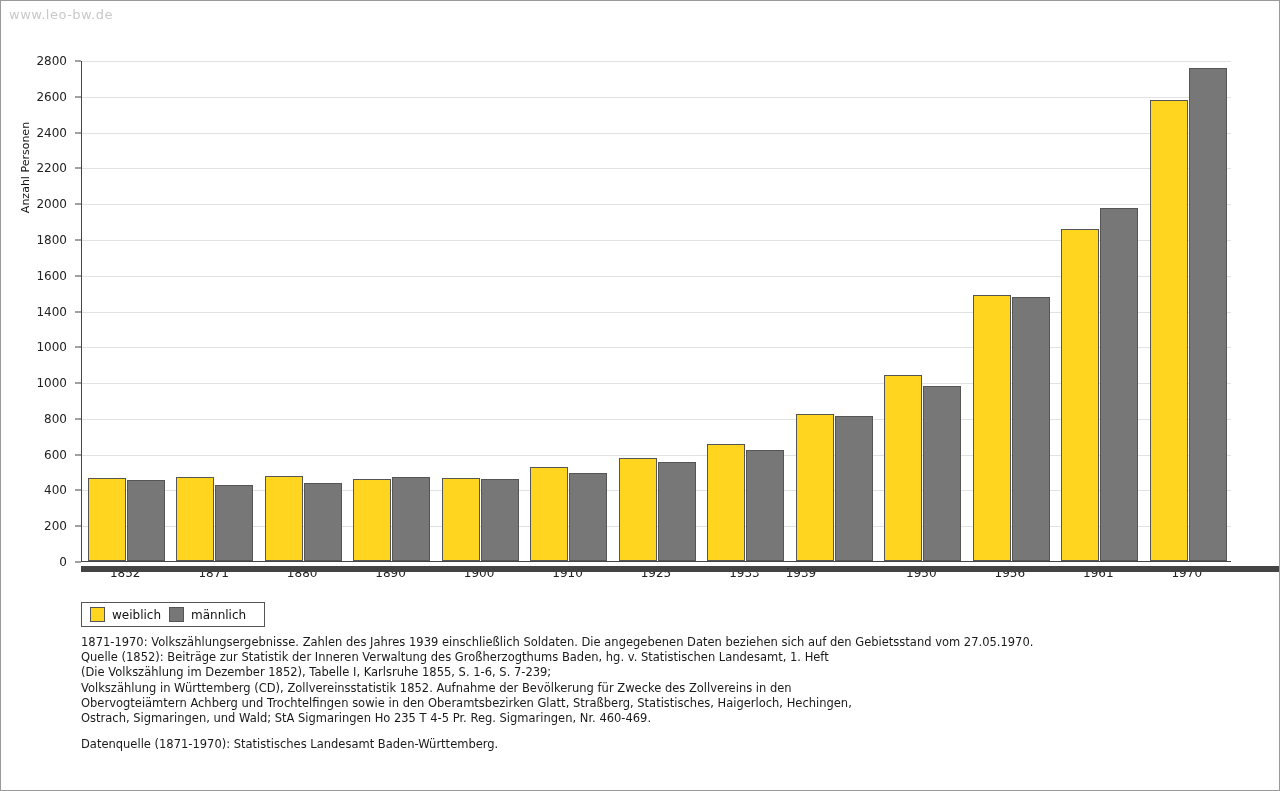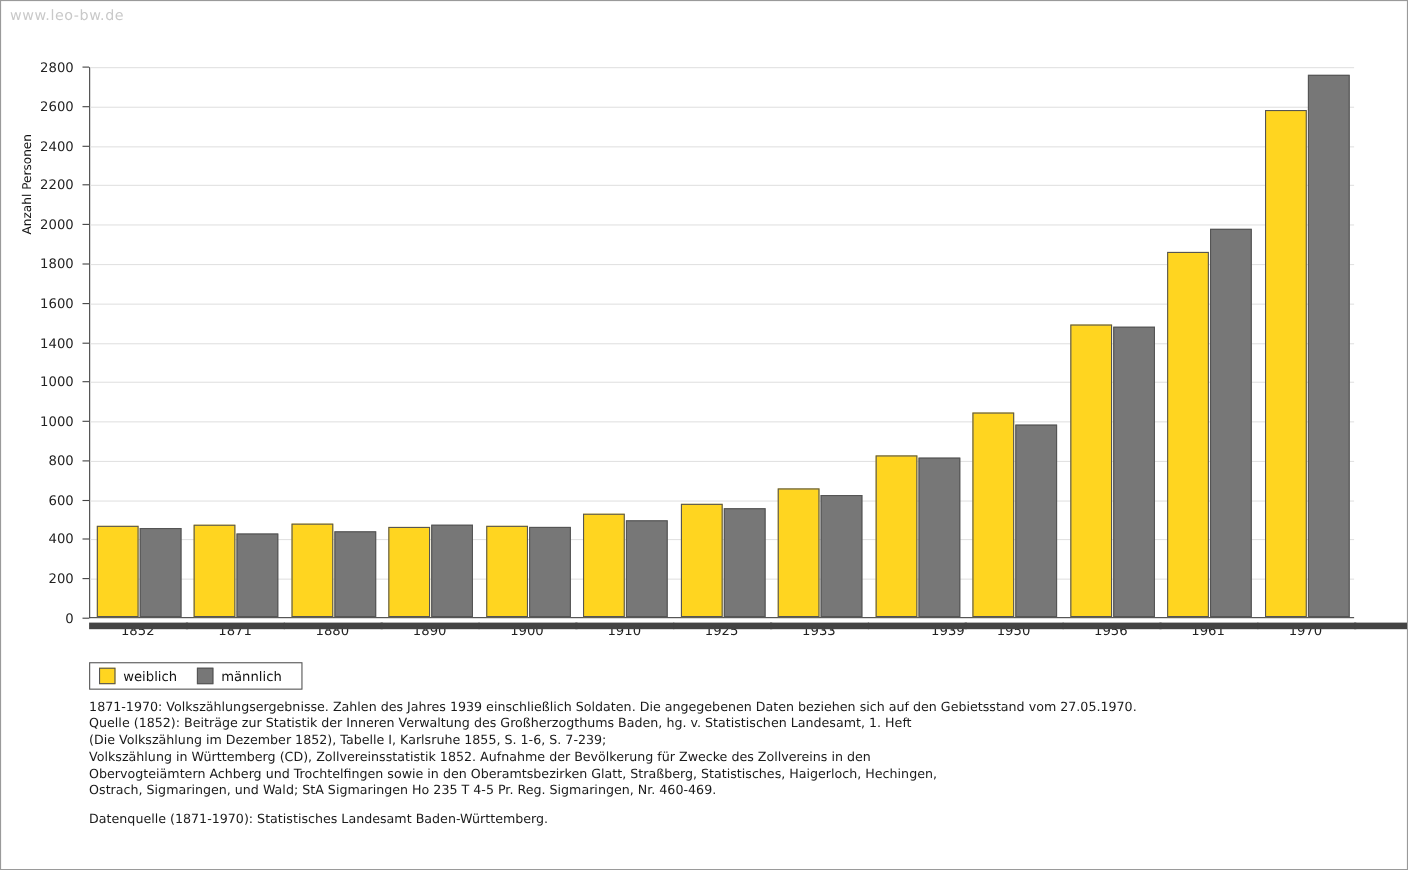--- a/index.html
+++ b/index.html
@@ -133,21 +133,20 @@
   }
   #legend {
     position: absolute;
     left: 80px;
     top: 601px;
     border: 1px solid #555555;
     background: #ffffff;
     padding: 4px 10px 4px 8px;
     display: inline-flex;
     align-items: center;
-    gap: 10px;
     font-size: 12px;
     color: #111111;
   }
   .legend-item {
     display: inline-flex;
     align-items: center;
     gap: 7px;
     margin-right: 8px;
   }
   .swatch {
@@ -296,21 +295,21 @@
       <div style="left: 264.615px;">1890</div>
       <div class="xtick-sep" style="left: 265.385px;"></div>
       <div style="left: 353.077px;">1900</div>
       <div class="xtick-sep" style="left: 353.846px;"></div>
       <div style="left: 441.538px;">1910</div>
       <div class="xtick-sep" style="left: 442.308px;"></div>
       <div style="left: 530px;">1925</div>
       <div class="xtick-sep" style="left: 530.769px;"></div>
       <div style="left: 618.462px;">1933</div>
       <div class="xtick-sep" style="left: 619.231px;"></div>
-      <div style="left: 706px; text-align: right;">1939</div>
+      <div style="left: 675px;">1939</div>
       <div class="xtick-sep" style="left: 707.692px;"></div>
       <div style="left: 795.385px;">1950</div>
       <div class="xtick-sep" style="left: 796.154px;"></div>
       <div style="left: 883.846px;">1956</div>
       <div class="xtick-sep" style="left: 884.615px;"></div>
       <div style="left: 972.308px;">1961</div>
       <div class="xtick-sep" style="left: 973.077px;"></div>
       <div style="left: 1060.77px;">1970</div>
       <div class="xtick-sep" style="left: 1061.54px;"></div>
       <div class="xtick-sep" style="left: 1150px;"></div>

